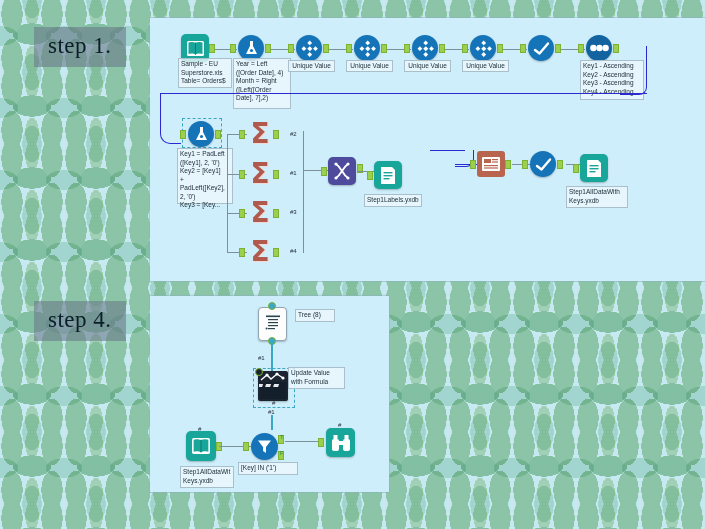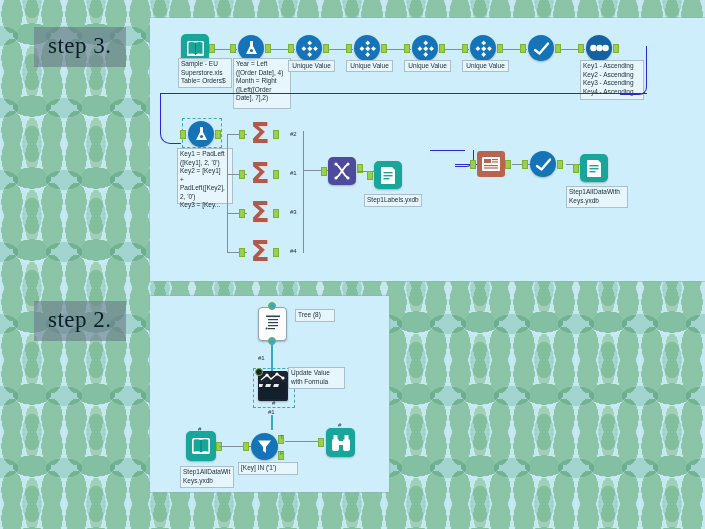--- a/index.html
+++ b/index.html
@@ -117,21 +117,21 @@
   svg{display:block;}
 </style>
 </head>
 <body>
 
 <div id="wallpaper"></div>
 <div id="wallpaper2"></div>
 
 <div class="canvas" style="left:150px;top:18px;width:555px;height:263px;"></div>
 
-<div class="step-plaque" style="left:34px;top:27px;">step 3.</div>
+<div class="step-plaque" style="left:34px;top:27px;">step 1.</div>
 
 <div class="wire" style="left:207px;top:49px;width:30px;"></div>
 <div class="wire" style="left:265px;top:49px;width:30px;"></div>
 <div class="wire" style="left:323px;top:49px;width:30px;"></div>
 <div class="wire" style="left:381px;top:49px;width:30px;"></div>
 <div class="wire" style="left:439px;top:49px;width:30px;"></div>
 <div class="wire" style="left:497px;top:49px;width:30px;"></div>
 <div class="wire" style="left:555px;top:49px;width:30px;"></div>
 
 <div class="node" style="left:181px;top:34px;">
@@ -387,21 +387,21 @@
       <rect x="4.5" y="12" width="6" height="1.4" fill="#18a59a"></rect>
     </svg>
   </div>
   <div class="port" style="left:-7px;top:10px;"></div>
 </div>
 <div class="lbl" style="left:566px;top:186px;width:62px;height:22px;">Step1AllDataWith
 Keys.yxdb</div>
 
 <div class="canvas" style="left:150px;top:296px;width:239px;height:196px;"></div>
 
-<div class="step-plaque" style="left:34px;top:301px;">step 2.</div>
+<div class="step-plaque" style="left:34px;top:301px;">step 4.</div>
 
 <div class="node" style="left:258px;top:307px;">
   <div class="sq white" style="width:27px;height:32px;border-radius:4px;">
     <svg width="18" height="22" viewBox="0 0 18 22">
       <rect x="2" y="2.5" width="14" height="1.6" fill="#2b4450"></rect>
       <rect x="4" y="6" width="10" height="1.2" fill="#2b4450"></rect>
       <rect x="4" y="9" width="10" height="1.2" fill="#2b4450"></rect>
       <rect x="4" y="12" width="10" height="1.2" fill="#2b4450"></rect>
       <rect x="4" y="15" width="7" height="1.2" fill="#2b4450"></rect>
       <circle cx="2.6" cy="15.5" r="1" fill="#2b4450"></circle>

